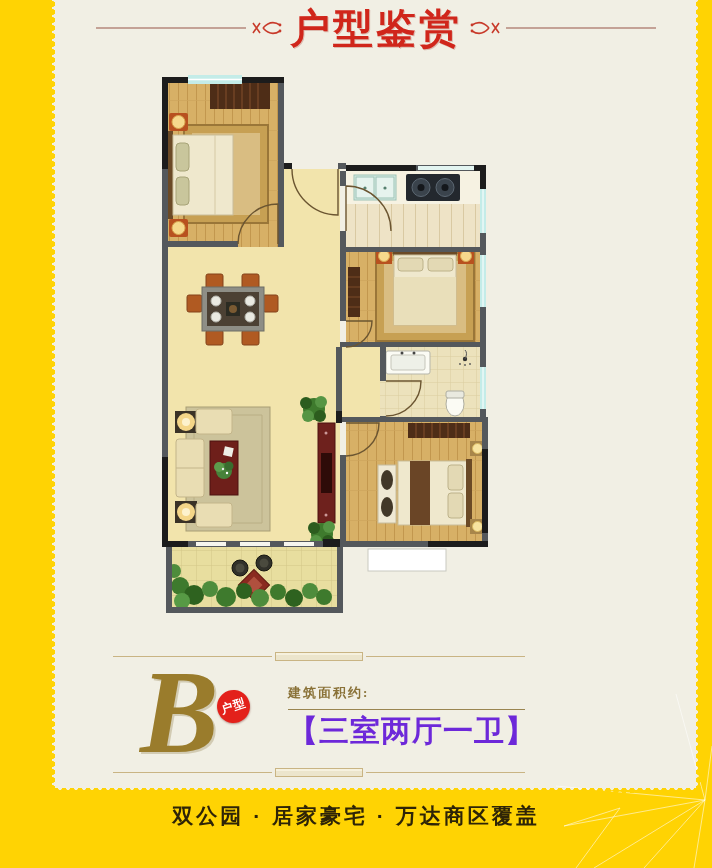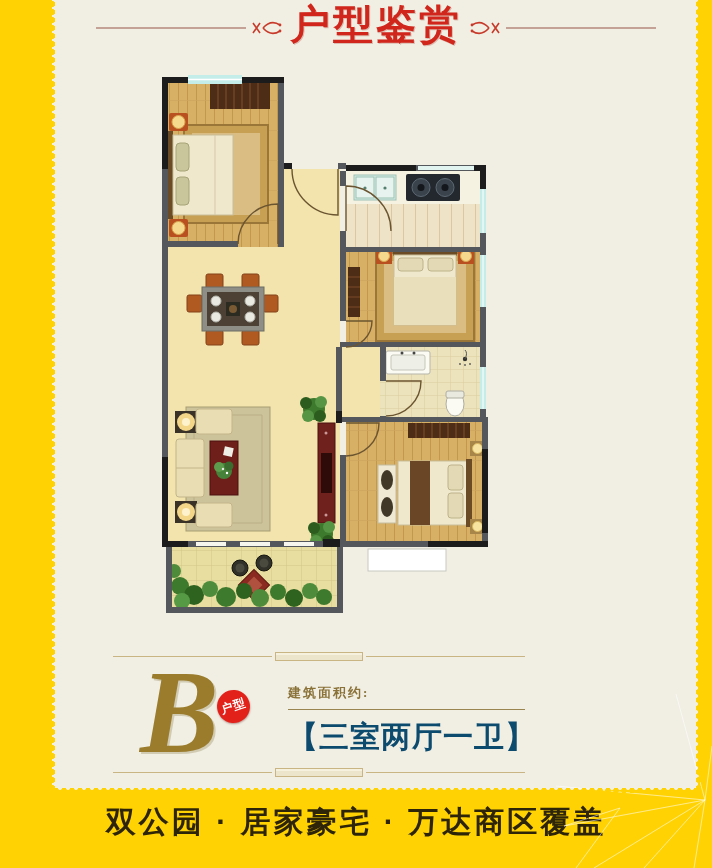--- a/index.html
+++ b/index.html
@@ -14,21 +14,21 @@
   .perf-right{left:694.5px;top:0;width:7px;height:790px;
     background-image:radial-gradient(circle at 3.5px 4px,#FFD303 2.6px,rgba(255,211,3,0) 3px);
     background-size:7px 8px;}
   .perf-bottom{left:52px;top:786.5px;width:646px;height:7px;
     background-image:radial-gradient(circle at 4px 3.5px,#FFD303 2.6px,rgba(255,211,3,0) 3px);
     background-size:8px 7px;}
   
   .header{position:absolute;left:0;top:7px;width:646px;display:flex;align-items:center;}
   .hline{height:2px;background:#c4a296;flex:1;}
   .hline-l{margin-left:44px;} .hline-r{margin-right:42px;}
-  .title{font-family:Liberation Mono, monospace;font-weight:bold;font-size:40px;
+  .title{font-family:Liberation Sans, sans-serif;font-weight:bold;font-size:40px;
          color:#D0261B;letter-spacing:3px;line-height:1.05;padding:0 2px;
          text-shadow:1px 1px 0 rgba(160,30,20,.25);}
   .orn{width:32px;height:18px;flex:none;margin:0 5px;}
   .orn-r{transform:scaleX(-1);}
   
   .plan{position:absolute;left:152px;top:71px;}
   
   .divider{position:absolute;left:113px;width:412px;height:9px;display:flex;align-items:center;}
   .dl{flex:1;height:1px;background:#c9b483;}
   .dc{width:86px;height:7px;border:1px solid #c9b483;background:#ece5cc;margin:0 3px;
@@ -39,26 +39,26 @@
            font-style:italic;font-weight:bold;font-size:118px;line-height:1;color:#9A7C2C;
            text-shadow:2px 2px 0 rgba(120,95,30,.25);}
   .ubadge{position:absolute;left:77px;top:30px;width:33px;height:33px;border-radius:50%;
           background:#E3211B;color:#fff;display:flex;align-items:center;justify-content:center;
           font-size:12px;font-weight:bold;transform:rotate(-18deg);letter-spacing:1px;
           box-shadow:0 1px 2px rgba(100,10,5,.4);}
   .uinfo{position:absolute;left:288px;top:684px;}
   .ualabel{font-family:"Liberation Serif","DejaVu Serif",serif;font-size:13px;font-weight:bold;
            color:#8A7238;letter-spacing:2px;}
   .uline{width:237px;height:1px;background:#9a8550;margin-top:7px;}
-  .ulayout{margin-top:7px;font-family:"Liberation Serif","DejaVu Serif",serif;font-size:30px;
-           font-weight:bold;color:#0c4a6e;letter-spacing:1px;}
+  .ulayout{margin-top:1px;font-family:"Liberation Serif","DejaVu Serif",serif;font-size:30px;
+           font-weight:bold;color:#6d28d9;letter-spacing:1px;}
   
   .footer{position:absolute;left:0;top:790px;width:712px;height:78px;display:flex;
           justify-content:center;align-items:flex-start;}
-  .slogan{margin-top:12px;font-size:30px;font-weight:bold;color:#2E2407;letter-spacing:3px;}
+  .slogan{margin-top:12px;font-size:21px;font-weight:bold;color:#2E2407;letter-spacing:3px;}
   .rays{position:absolute;left:556px;top:694px;pointer-events:none;}
 </style>
 </head>
 <body>
 
 <div class="page">
   <div class="panel"></div>
 
   <div class="header" style="left:52px;">
     <div class="hline hline-l"></div>

